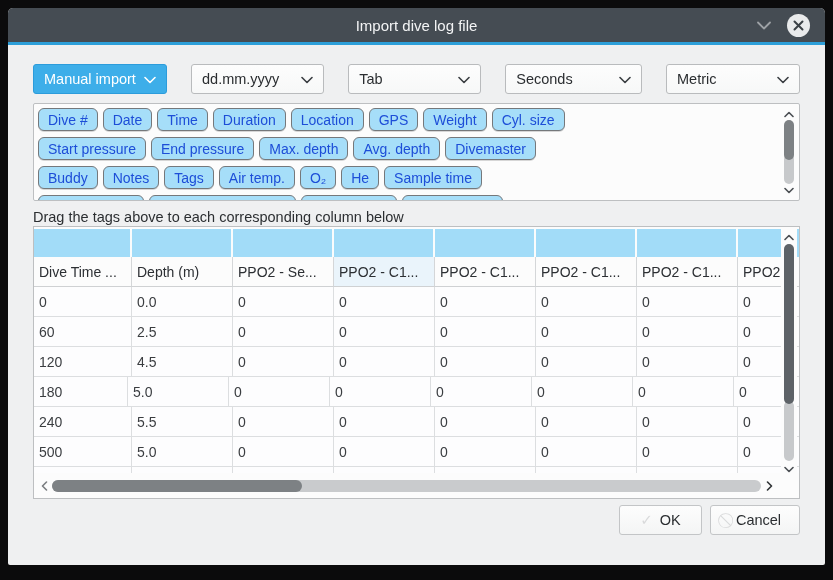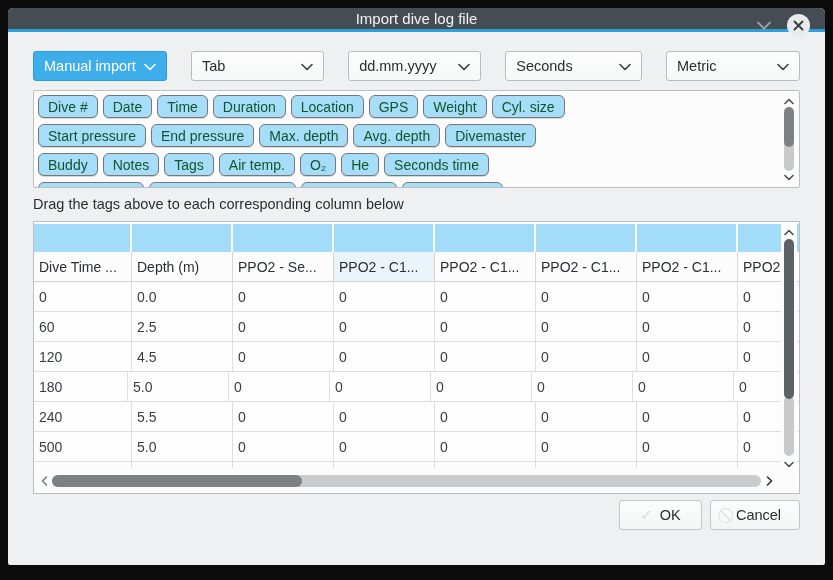--- a/index.html
+++ b/index.html
@@ -7,21 +7,21 @@
     width:833px;height:580px;background:#0b0b0c;position:relative;overflow:hidden;
     font-family:"Liberation Sans","DejaVu Sans",sans-serif;
     -webkit-font-smoothing:antialiased;
   }
   .dialog{
     position:absolute;left:8px;top:8px;width:817px;height:557px;
     background:#eff0f1;border-radius:5px 5px 2px 2px;overflow:hidden;
   }
   
   .titlebar{
-    position:relative;height:21px;background:#454c53;
+    position:relative;height:34px;background:#454c53;
     display:flex;align-items:center;justify-content:center;
   }
   .titlebar .title{color:#f3f4f5;font-size:15px;}
   .tb-shade{
     position:absolute;right:52px;top:9px;width:18px;height:16px;cursor:pointer;
     display:flex;align-items:center;justify-content:center;
   }
   .tb-close{
     position:absolute;right:15px;top:6px;width:23px;height:23px;border-radius:50%;
     background:#e9eaeb;display:flex;align-items:center;justify-content:center;cursor:pointer;
@@ -42,28 +42,28 @@
   }
   
   .tags-panel{
     box-sizing:border-box;margin-top:9px;height:98px;background:#fcfcfc;
     border:1px solid #bdbfc1;border-radius:2px;position:relative;overflow:hidden;
   }
   .tags-rows{padding:4px 4px 0 4px;}
   .tag-row{display:flex;gap:5px;margin-bottom:6px;height:23px;}
   .tag{
     box-sizing:border-box;height:23px;padding:0 9px;border:1px solid #75787b;
-    border-radius:6px;background:#a6def9;color:#14532d;font-size:14px;
+    border-radius:6px;background:#a6def9;color:#1d4ed8;font-size:14px;
     display:flex;align-items:center;white-space:nowrap;cursor:grab;
     box-shadow:0 1px 0 rgba(0,0,0,.15);
   }
   .instruction{margin-top:8px;font-size:14.5px;color:#2b2e31;}
   
   .table-frame{
-    box-sizing:border-box;margin-top:9px;height:273px;background:#fcfcfc;
+    box-sizing:border-box;margin-top:1px;height:273px;background:#fcfcfc;
     border:1px solid #bdbfc1;position:relative;overflow:hidden;
   }
   .trow{display:flex;}
   .drop-row{margin-top:2px;height:28px;}
   .drop-cell{
     box-sizing:border-box;height:28px;background:#a2dcf8;border-right:2px solid #fbfcfc;
     flex:0 0 auto;cursor:pointer;
   }
   .hdr-row{height:30px;}
   .hdr-cell{
@@ -129,27 +129,27 @@
   <div class="content">
 
     <div class="dd-row">
         <div class="combobox selected" style="width: 145px;">
           <span>Manual import</span>
           <span><svg width="12" height="8" viewBox="0 0 12 8">
               <polyline points="1,1.5 6,6.5 11,1.5" fill="none" stroke="#ffffff" stroke-width="1.6" stroke-linecap="round" stroke-linejoin="round"></polyline>
             </svg></span>
         </div>
         <div class="combobox" style="width: 144px;">
+          <span>dd.mm.yyyy</span>
+          <span><svg width="12" height="8" viewBox="0 0 12 8">
+              <polyline points="1,1.5 6,6.5 11,1.5" fill="none" stroke="#3a3e42" stroke-width="1.6" stroke-linecap="round" stroke-linejoin="round"></polyline>
+            </svg></span>
+        </div>
+        <div class="combobox" style="width: 144px;">
           <span>Tab</span>
-          <span><svg width="12" height="8" viewBox="0 0 12 8">
-              <polyline points="1,1.5 6,6.5 11,1.5" fill="none" stroke="#3a3e42" stroke-width="1.6" stroke-linecap="round" stroke-linejoin="round"></polyline>
-            </svg></span>
-        </div>
-        <div class="combobox" style="width: 144px;">
-          <span>dd.mm.yyyy</span>
           <span><svg width="12" height="8" viewBox="0 0 12 8">
               <polyline points="1,1.5 6,6.5 11,1.5" fill="none" stroke="#3a3e42" stroke-width="1.6" stroke-linecap="round" stroke-linejoin="round"></polyline>
             </svg></span>
         </div>
         <div class="combobox" style="width: 148px; align-items: center;">
           <span>Seconds</span>
           <span><svg width="12" height="8" viewBox="0 0 12 8">
               <polyline points="1,1.5 6,6.5 11,1.5" fill="none" stroke="#3a3e42" stroke-width="1.6" stroke-linecap="round" stroke-linejoin="round"></polyline>
             </svg></span>
         </div>
@@ -180,21 +180,21 @@
             <span class="tag">Avg. depth</span>
             <span class="tag">Divemaster</span>
           </div>
           <div class="tag-row">
             <span class="tag">Buddy</span>
             <span class="tag">Notes</span>
             <span class="tag">Tags</span>
             <span class="tag">Air temp.</span>
             <span class="tag">O₂</span>
             <span class="tag">He</span>
-            <span class="tag">Seconds time</span>
+            <span class="tag">Sample time</span>
           </div>
           <div class="tag-row">
             <span class="tag">Sample depth</span>
             <span class="tag">Sample temperature</span>
             <span class="tag">Sample pO₂</span>
             <span class="tag">Sample CNS</span>
           </div>
         </div>
       <div class="vscroll" style="right:2px;top:2px;bottom:2px;">
         <div class="chev" style="top:2px;">

